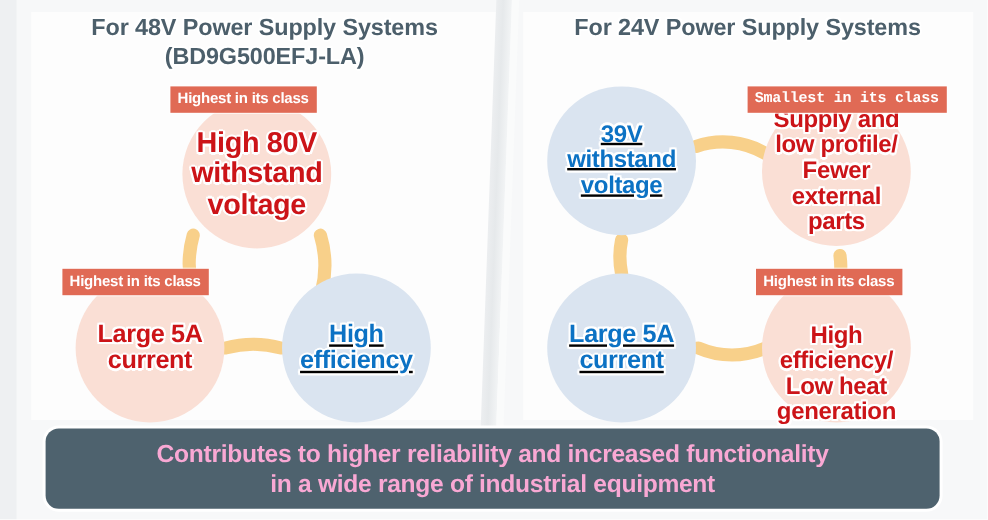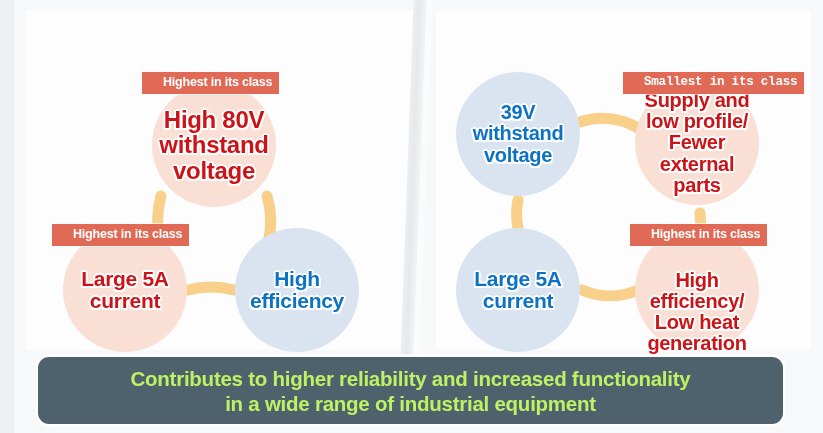--- a/index.html
+++ b/index.html
@@ -94,21 +94,21 @@
   .node {
     position: absolute;
     border-radius: 50%;
     display: flex;
     align-items: center;
     justify-content: center;
     text-align: center;
     box-sizing: border-box;
   }
   .node.pink { background: #fadfd5; }
-  .node.blue { background: #dae4f0; }
+  .node.blue { background: #dae4f0; text-decoration: underline; }
   .node .node-label {
     font-weight: bold;
     line-height: 1.06;
     white-space: pre-line;
     letter-spacing: -0.3px;
   }
   .node.pink .node-label {
     color: #cc1418;
     text-shadow:
       -1.5px -1.5px 0 #ffffff,  1.5px -1.5px 0 #ffffff,
@@ -126,42 +126,42 @@
   }
 
   
   .badge {
     position: absolute;
     background: #e06a55;
     color: #ffffff;
     font-size: 12.5px;
     font-weight: bold;
     line-height: 1;
-    padding: 4px 7px 5px 21px;
+    padding: 4px 7px 5px 6px;
     white-space: nowrap;
     letter-spacing: -0.2px;
     box-shadow: 0 0 0 1px rgba(255,255,255,0.65);
   }
 
   
   #banner {
     position: absolute;
     left: 38px;
     top: 357px;
     width: 745px;
     height: 67px;
     background: #4e626e;
     border-radius: 11px;
     display: flex;
     align-items: center;
     justify-content: center;
     box-shadow: 0 0 0 2.5px #ffffff;
   }
   #banner .banner-text {
-    color: #bef264;
+    color: #f9a8d4;
     font-size: 20.5px;
     font-weight: bold;
     line-height: 1.22;
     text-align: center;
     white-space: pre-line;
     letter-spacing: -0.25px;
   }
 </style>
 </head>
 <body>
@@ -184,40 +184,45 @@
     </g>
 
     <g fill="none" stroke="#f8d08a" stroke-width="11" stroke-linecap="round">
       <path d="M 580 122 A 70 70 0 0 1 638 128"></path>
       <path d="M 518 200 A 70 70 0 0 0 518 228"></path>
       <path d="M 700 213 A 70 70 0 0 1 700 232"></path>
       <path d="M 582 290 A 70 70 0 0 0 638 290"></path>
     </g>
   </svg>
 
+  <div class="group-title" id="title-left">
+    <div>For 48V Power Supply Systems</div>
+    <div>(BD9G500EFJ-LA)</div>
+  </div>
 
   <div class="node pink" style="left:152px; top:83px; width:124px; height:124px;">
     <span class="node-label" style="font-size:24px;">High 80V
 withstand
 voltage</span>
   </div>
   <div class="badge" style="left:142px; top:72px;">Highest in its class</div>
 
   <div class="node pink" style="left:63px; top:228px; width:124px; height:124px;">
     <span class="node-label" style="font-size:21px;">Large 5A
 current</span>
   </div>
   <div class="badge" style="left:52px; top:224px;">Highest in its class</div>
 
   <div class="node blue" style="left:235px; top:228px; width:124px; height:124px;text-align:center;">
     <span class="node-label" style="font-size:21px;">High
 efficiency</span>
   </div>
 
   <div class="group-title" id="title-right">
+    <div>For 24V Power Supply Systems</div>
   </div>
 
   <div class="node blue" style="left:456px; top:72px; width:124px; height:124px;">
     <span class="node-label" style="font-size:20px;">39V
 withstand
 voltage</span>
   </div>
 
   <div class="node pink" style="left:635px; top:81px; width:124px; height:124px;">
     <span class="node-label" style="font-size:20px; width:168px;">Supply and

